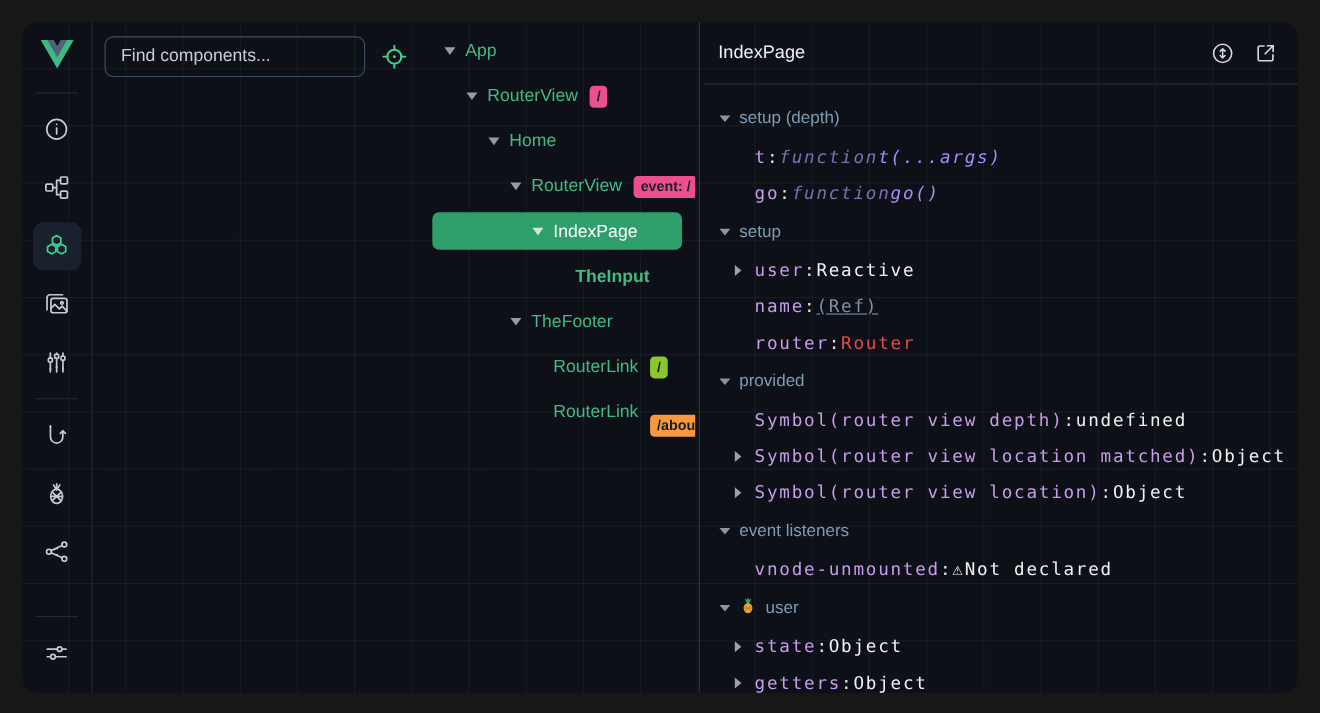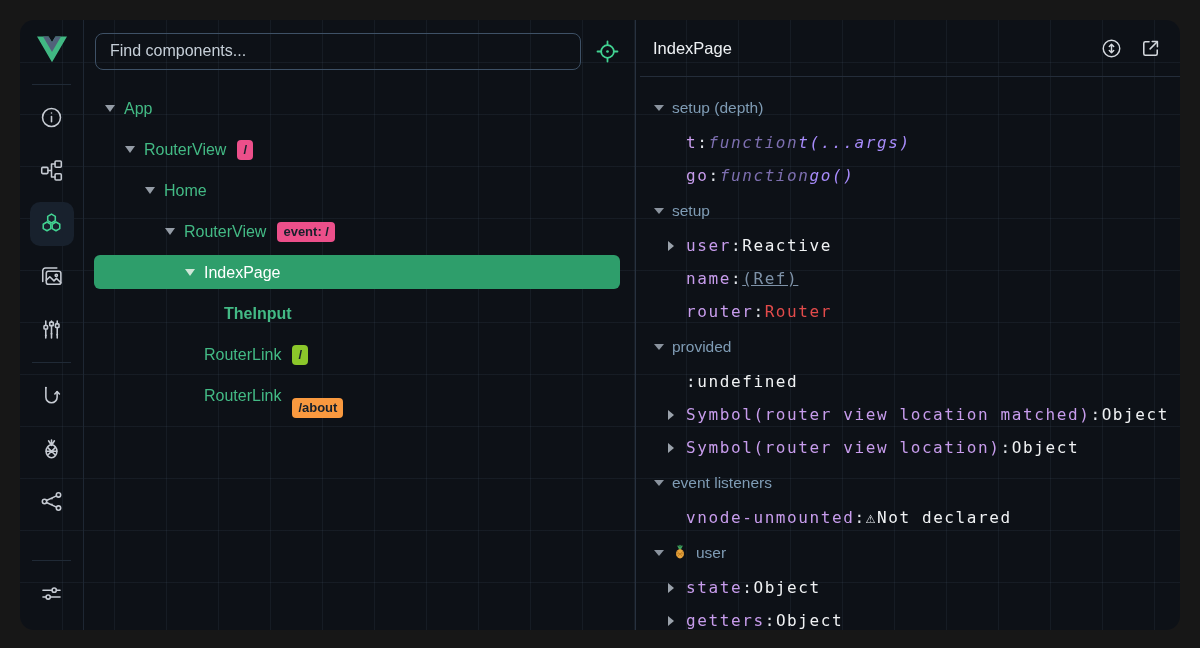--- a/index.html
+++ b/index.html
@@ -20,21 +20,21 @@
   .sb-spacer { flex:1; }
   .sb-item { height:53px; display:flex; align-items:center; justify-content:center;
     color:#c6cbd3; cursor:pointer; }
   .sb-item .wrap { width:44px; height:44px; display:flex; align-items:center;
     justify-content:center; border-radius:10px; }
   .sb-item.active { color:var(--c-accent-green,#42d392); }
   .sb-item.active .wrap { background:#18212d; }
   .sb-item svg { width:25px; height:25px; }
 
   
-  .tree-panel { width:548px; flex:0 0 548px; display:flex; flex-direction:column; }
+  .tree-panel { width:548px; flex:0 0 548px; display:flex; flex-direction:row; }
   .toolbar { height:62px; display:flex; align-items:center; padding:0 12px 0 11px; }
   .search { flex:1; height:37px; background:transparent; border:1px solid #3e5166;
     border-radius:8px; color:#dfe5ea; font-size:16px; padding:0 14px;
     font-family:"Liberation Sans", sans-serif; outline:none; }
   .search::placeholder { color:#c6cfd8; opacity:1; }
   .target-btn { width:26px; height:26px; margin-left:13px; background:none; border:none;
     color:var(--c-accent-green,#42d392); cursor:pointer; display:flex;
     align-items:center; justify-content:center; }
   .tree { flex:1; padding-top:6px; overflow:hidden; }
   .trow { position:relative; height:41px; display:flex; align-items:center;
@@ -239,20 +239,26 @@
         <div class="trow selected" style="padding-left: 100px;">
           <span class="texp">
             <span class="tri-down"></span>
           </span>
           <span>IndexPage</span>
         </div>
         <div class="trow" style="padding-left: 120px; font-weight: bold;">
           <span class="texp"></span>
           <span>TheInput</span>
         </div>
+        <div class="trow" style="padding-left: 80px;">
+          <span class="texp">
+            <span class="tri-down"></span>
+          </span>
+          <span>TheFooter</span>
+        </div>
         <div class="trow" style="padding-left: 100px;">
           <span class="texp"></span>
           <span>RouterLink</span>
           <span class="badge b-lime">/</span>
         </div>
         <div class="trow" style="padding-left: 100px;">
           <span class="texp"></span>
           <span>RouterLink</span>
           <span class="badge b-orange">/about</span>
         </div>
@@ -322,20 +328,21 @@
           <span class="ikey">router</span>
           <span class="icolon"> : </span>
           <span class="v-red">Router</span>
         </div>
         <div class="shead">
           <span class="tri-down-s"></span>
           <span>provided</span>
         </div>
         <div class="irow">
           <span class="iexp"></span>
+          <span class="ikey">Symbol(router view depth)</span>
           <span class="icolon"> : </span>
           <span class="v-val">undefined</span>
         </div>
         <div class="irow">
           <span class="iexp">
             <span class="tri-right"></span>
           </span>
           <span class="ikey">Symbol(router view location matched)</span>
           <span class="icolon"> : </span>
           <span class="v-val">Object</span>

